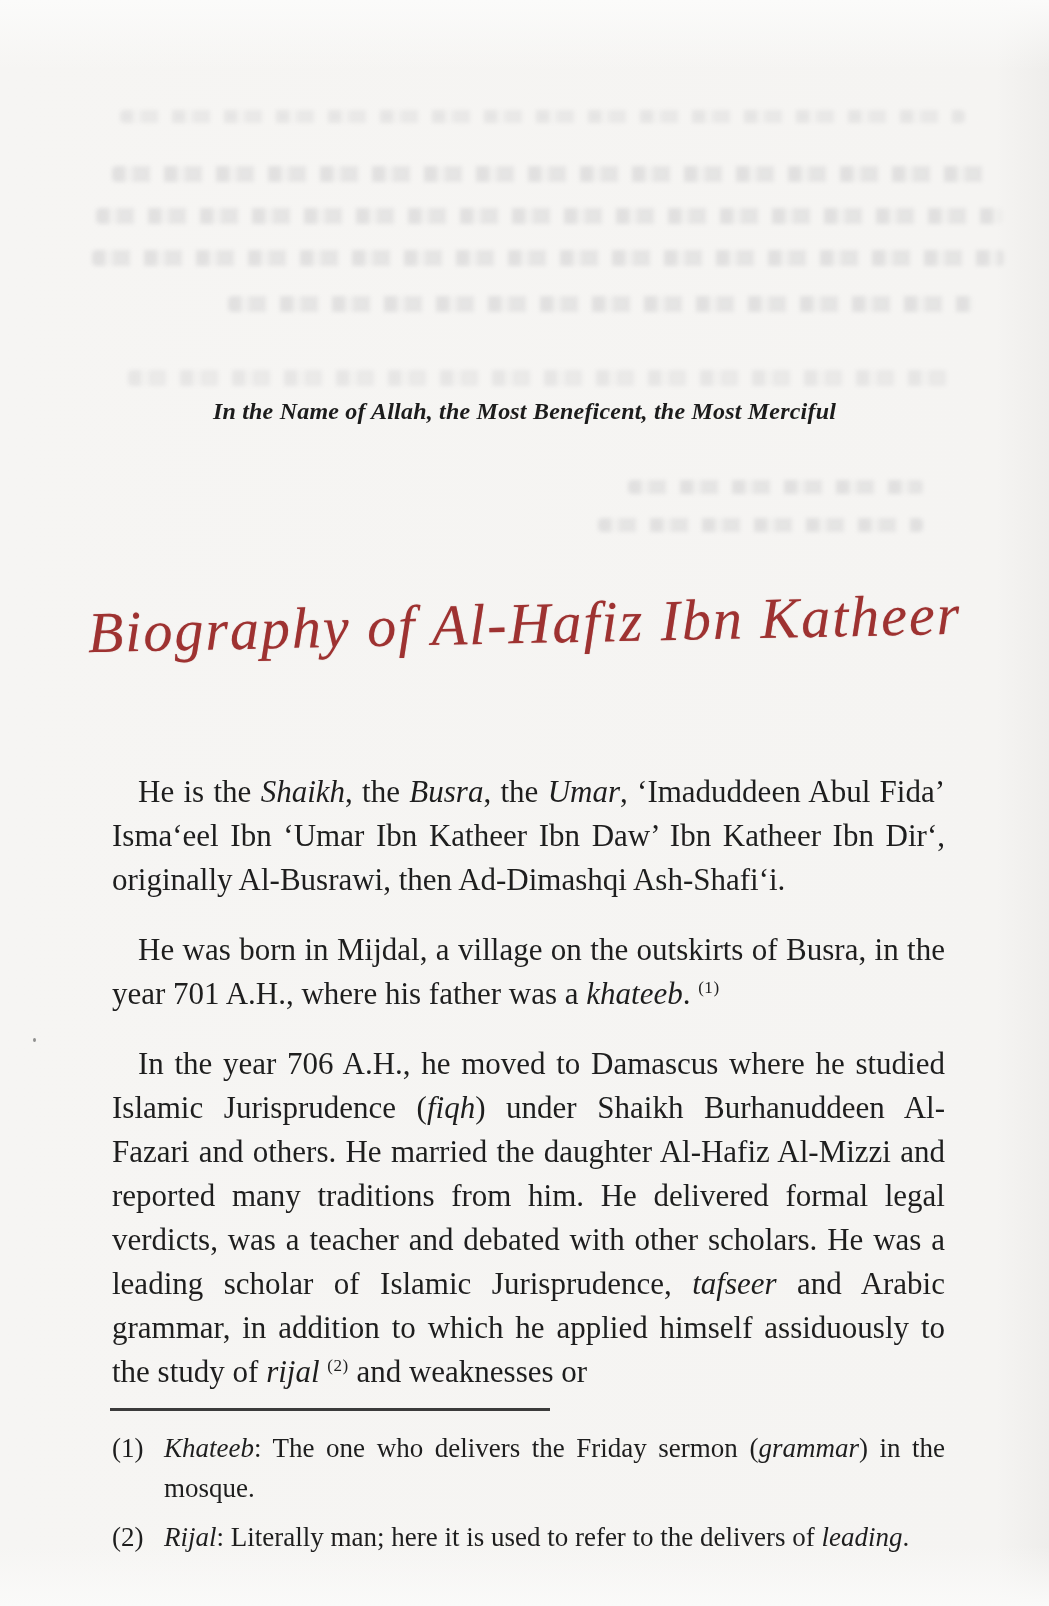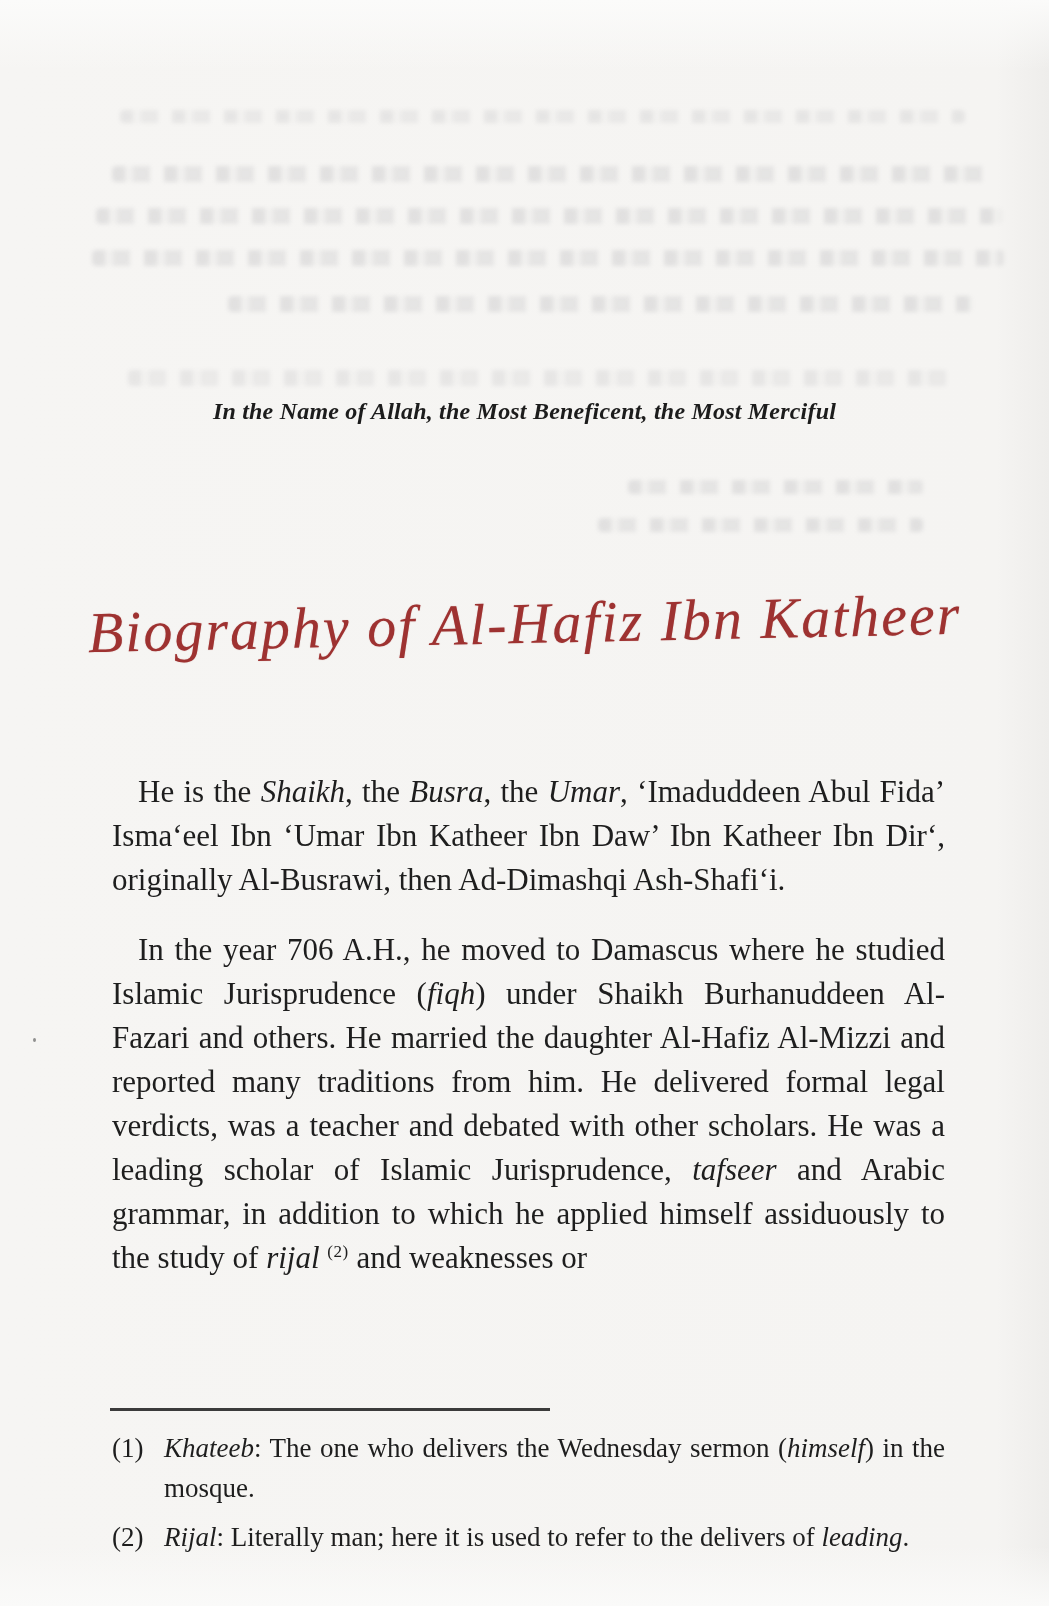--- a/index.html
+++ b/index.html
@@ -88,29 +88,30 @@
   <div class="ghost g6"></div>
   <div class="ghost g7"></div>
   <div class="ghost g8"></div>
 
   <div class="bismillah">In the Name of Allah, the Most Beneficent, the Most Merciful</div>
 
   <div class="calli-title" style="color: rgb(158, 50, 49);">Biography of Al-Hafiz Ibn Katheer</div>
 
   <div class="body-text" id="paragraphs" style="color: rgb(30, 30, 30);">
       <p><span>He is the </span><em>Shaikh</em><span>, the </span><em>Busra</em><span>, the </span><em>Umar</em><span>, ‘Imaduddeen Abul Fida’ Isma‘eel Ibn ‘Umar Ibn Katheer Ibn Daw’ Ibn Katheer Ibn Dir‘, originally Al-Busrawi, then Ad-Dimashqi Ash-Shafi‘i.</span></p>
+      <p><span>He was born in Mijdal, a village on the outskirts of Busra, in the year 701 A.H., where his father was a </span><em>khateeb</em><span>. </span><sup>(1)</sup></p>
       <p><span>In the year 706 A.H., he moved to Damascus where he studied Islamic Jurisprudence (</span><em>fiqh</em><span>) under Shaikh Burhanuddeen Al-Fazari and others. He married the daughter Al-Hafiz Al-Mizzi and reported many traditions from him. He delivered formal legal verdicts, was a teacher and debated with other scholars. He was a leading scholar of Islamic Jurisprudence, </span><em>tafseer</em><span> and Arabic grammar, in addition to which he applied himself assiduously to the study of </span><em>rijal</em><span> </span><sup>(2)</sup><span> and weaknesses or</span></p>
     </div>
 
   <hr class="fn-rule">
 
   <div class="footnotes" id="footnotes">
       <div class="fn-row">
         <div class="fn-label">(1)</div>
-        <div class="fn-text"><em>Khateeb</em><span>: The one who delivers the Wednesday sermon (</span><em>himself</em><span>) in the mosque.</span></div>
+        <div class="fn-text"><em>Khateeb</em><span>: The one who delivers the Friday sermon (</span><em>grammar</em><span>) in the mosque.</span></div>
       </div>
       <div class="fn-row">
         <div class="fn-label">(2)</div>
         <div class="fn-text"><em>Rijal</em><span>: Literally man; here it is used to refer to the delivers of </span><em>leading</em><span>.</span></div>
       </div>
     </div>
 
   <div class="speck"></div>
 
 </div>

